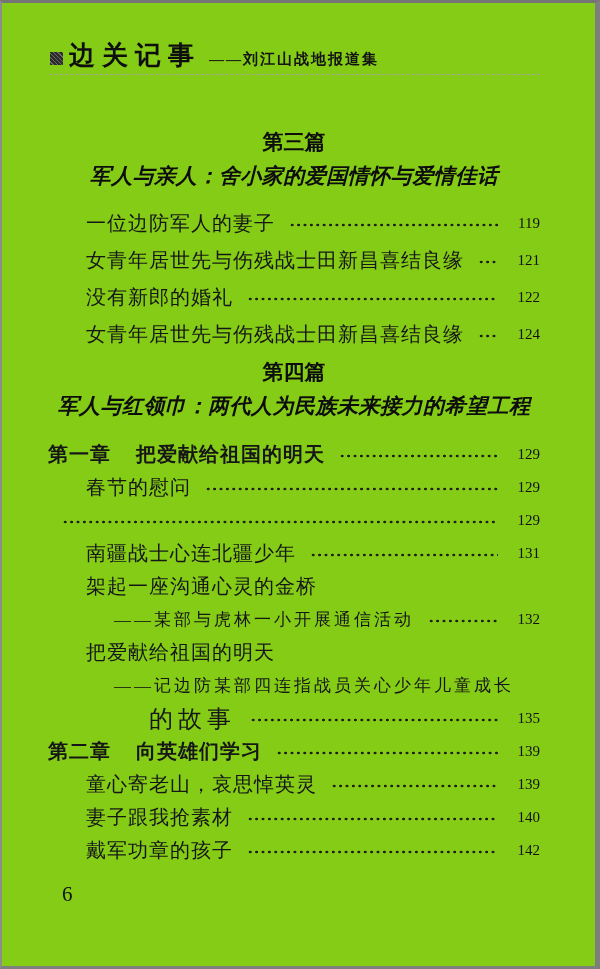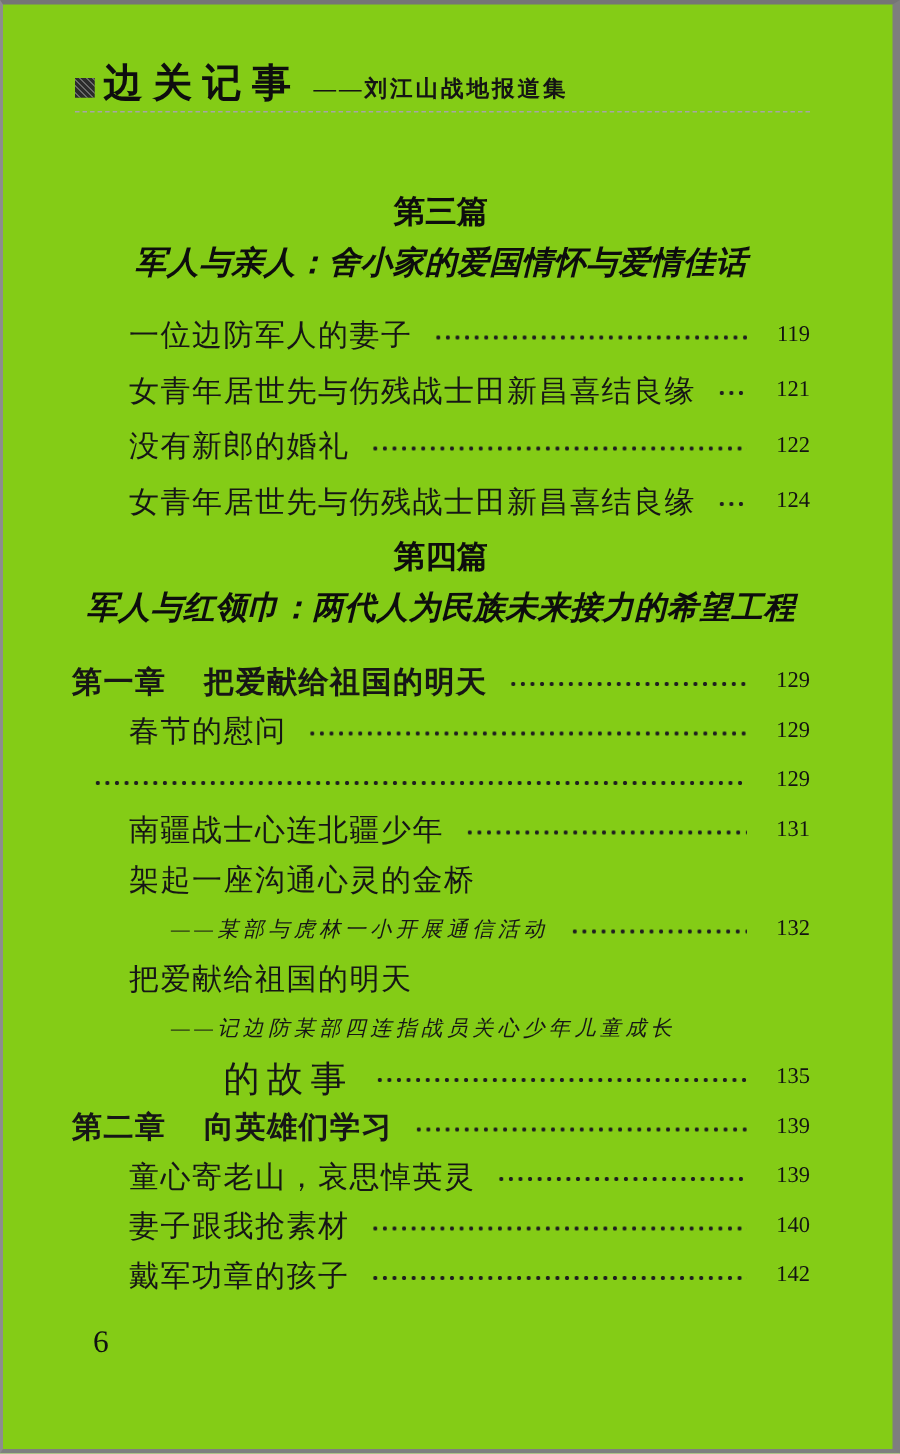--- a/index.html
+++ b/index.html
@@ -61,21 +61,21 @@
   .sec4 .row { height:33px; }
   .row { display:flex; align-items:center; }
   .row .title { font-size:20px; letter-spacing:1px; white-space:nowrap; }
   .row.entry .title { padding-left:38px; }
   .row.chapter .label,
   .row.chapter .title {
     font-family:"Liberation Sans","DejaVu Sans",sans-serif;
     font-weight:700; font-size:20px; letter-spacing:1px;
   }
   .row.chapter .label { margin-right:25px; white-space:nowrap; }
-  .row.dash .title { padding-left:66px; letter-spacing:3px; font-size:14px;font-style:italic; }
+  .row.dash .title { padding-left:66px; letter-spacing:3px; font-size:17px; }
   .row.cont .title { padding-left:101px; letter-spacing:5px; font-size:24px; }
   .leader {
     flex:1 1 auto; height:12px; margin:2px 8px 0 14px;
     background:radial-gradient(circle,#1f1f1f 1.15px,transparent 1.65px)
                left center / 6.4px 12px repeat-x;
     min-width:18px;
   }
   .num {
     font-size:15px; min-width:34px; text-align:right;
     color:#121212; white-space:nowrap;

